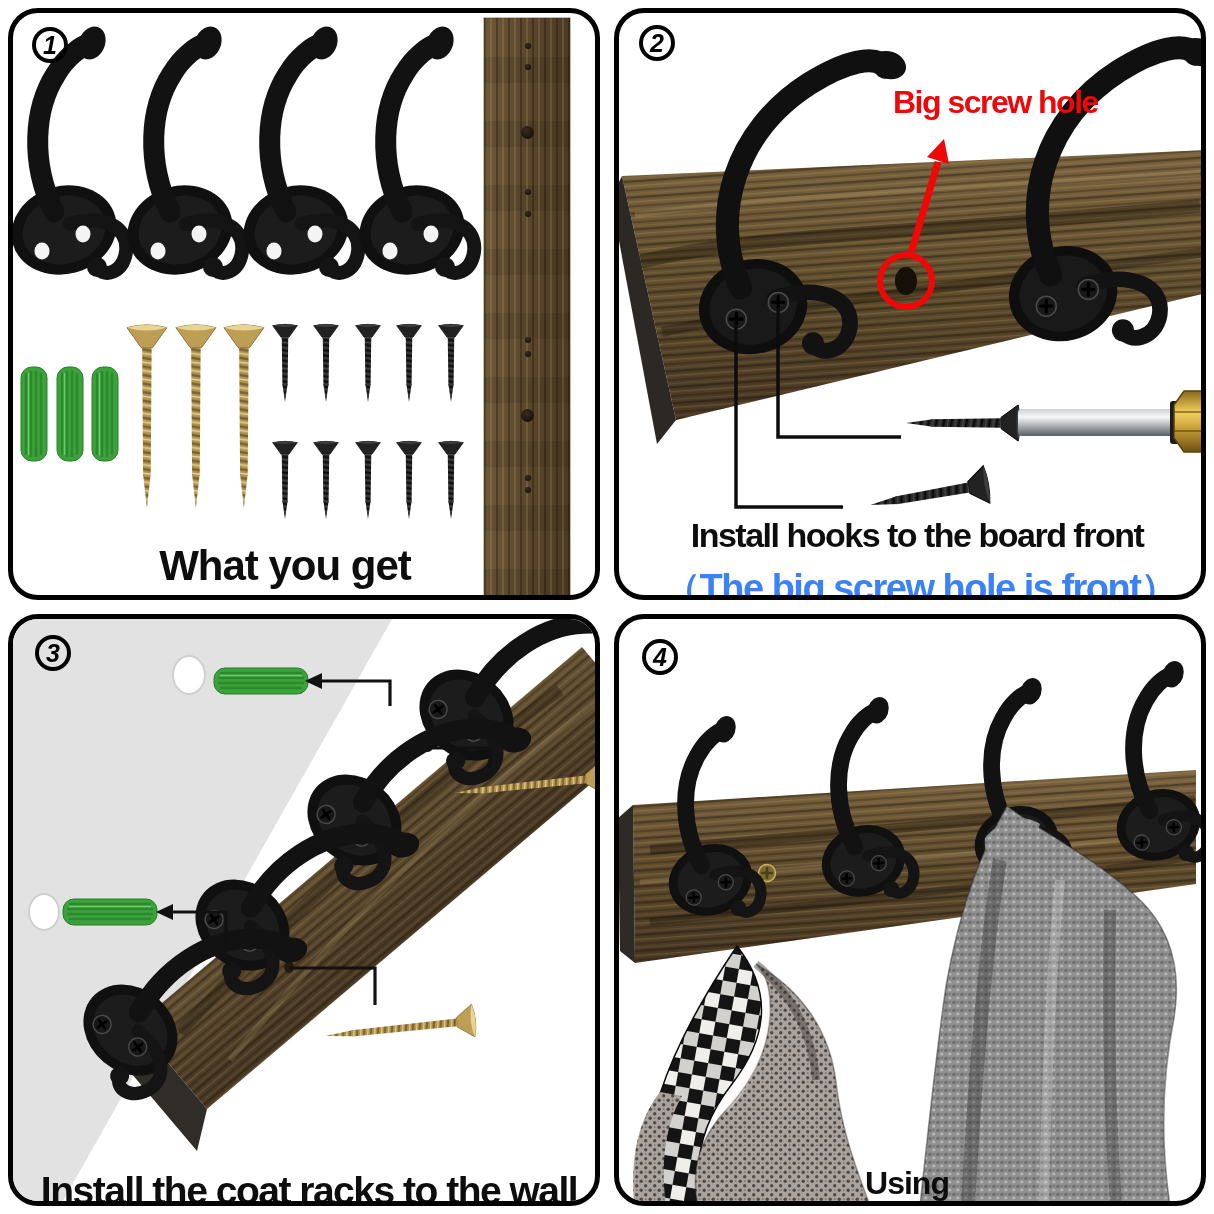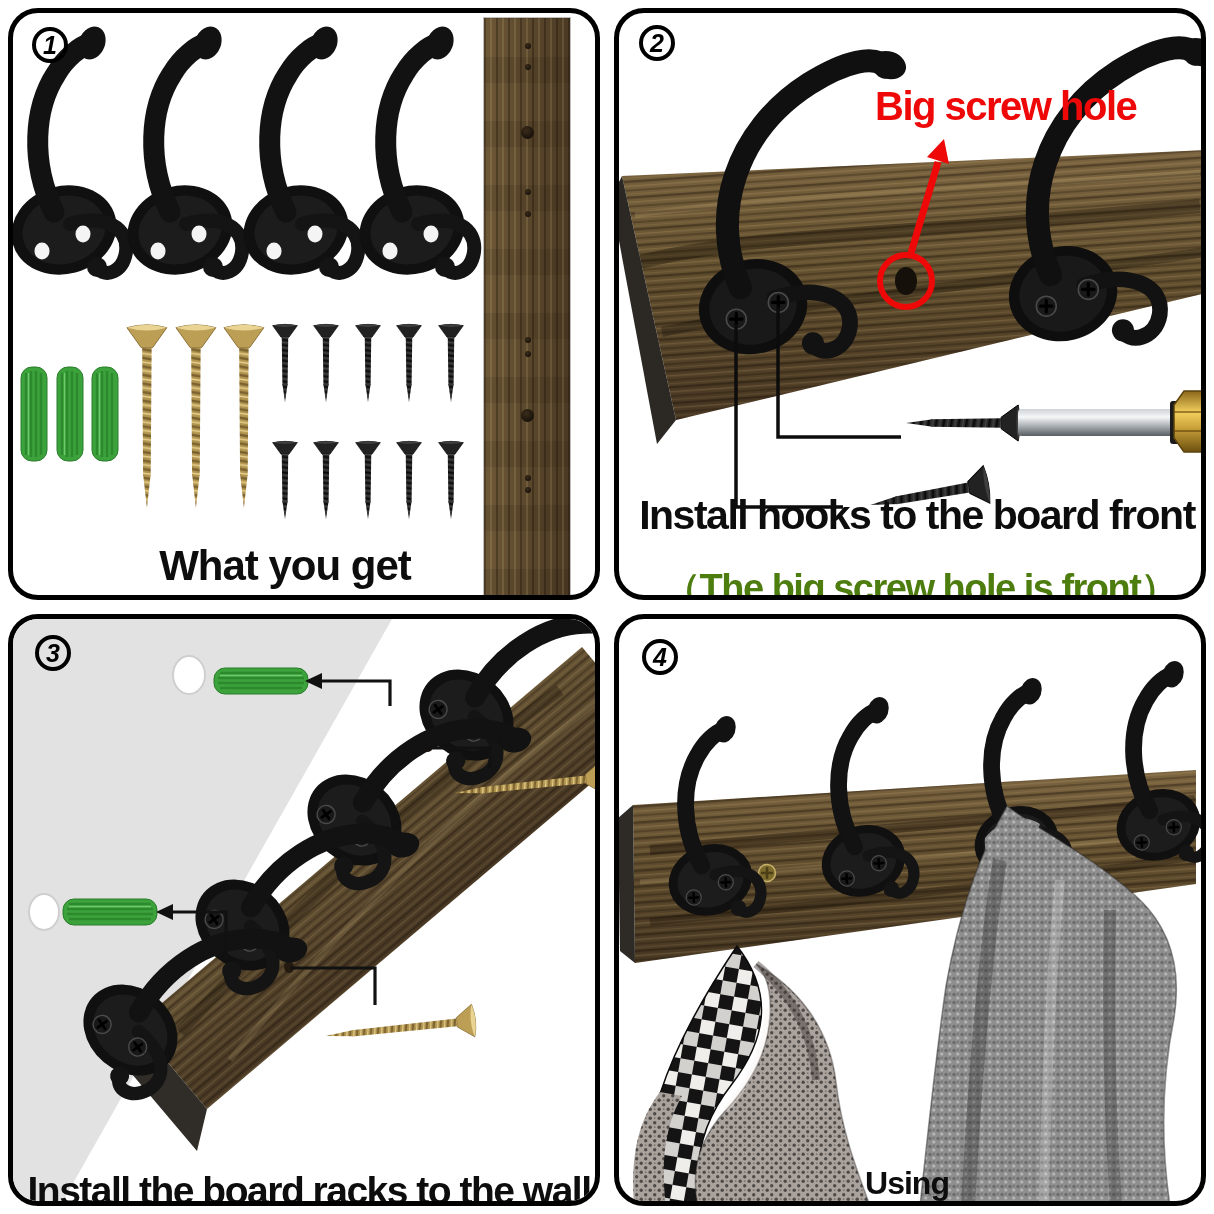--- a/index.html
+++ b/index.html
@@ -3,21 +3,21 @@
 <meta charset="utf-8">
 <style>
   html,body{margin:0;padding:0;background:#fff;}
   body{width:1214px;height:1214px;overflow:hidden;font-family:"Liberation Sans",sans-serif;}
   #stage{position:relative;width:1214px;height:1214px;background:#fff;}
   .panel{position:absolute;width:582px;height:582px;border:5px solid #000;border-radius:30px;background:#fff;overflow:hidden;}
   .panel .art{position:absolute;left:-5px;top:-5px;width:592px;height:592px;}
   .badge{position:absolute;width:36px;height:36px;border:4px solid #000;border-radius:50%;box-sizing:border-box;
          display:flex;align-items:center;justify-content:center;font-weight:700;font-style:italic;font-size:25px;color:#000;line-height:1;}
   .caption{position:absolute;left:0;right:0;text-align:center;font-weight:700;color:#0d0d0d;white-space:nowrap;}
-  .cap-red{color:#4d7c0f;}
+  .cap-red{color:#3b82f6;}
   .callout{position:absolute;font-weight:700;color:#ee0808;white-space:nowrap;}
   
   .plank1{position:absolute;left:471px;top:5px;width:86px;height:577px;
     background:
       repeating-linear-gradient(90deg, rgba(22,14,6,.32) 0 2px, rgba(0,0,0,0) 2px 6px, rgba(238,210,150,.14) 6px 8px, rgba(0,0,0,0) 8px 12px),
       repeating-linear-gradient(0deg, rgba(30,20,8,.12) 0 26px, rgba(0,0,0,0) 26px 64px),
       linear-gradient(90deg,#6e5938,#59462b 55%,#4b3a24);
     outline:1px solid rgba(0,0,0,.25);}
   .hole{position:absolute;border-radius:50%;background:radial-gradient(circle at 40% 35%, #3a2c1a, #19120a 70%);}
   .hole.sm{width:6px;height:6px;margin:-3px;}
@@ -284,22 +284,22 @@
 
       <circle cx="906" cy="281" r="26" fill="none" stroke="#ee0808" stroke-width="6"></circle>
       <g>
         <path d="M911 253 L938 162" stroke="#ee0808" stroke-width="7" fill="none"></path>
         <polygon points="944,139 949,164 927,157" fill="#ee0808"></polygon>
       </g>
     </svg>
     <div class="badge" style="left:20px;top:12px">
       <span>2</span>
     </div>
-    <div class="callout" style="left:256px;top:71px;font-size:40px;letter-spacing:-1.5px">Big screw hole</div>
-    <div class="caption" style="top:479px;font-size:41px;letter-spacing:-1.5px;transform:translateX(7px)">Install hooks to the board front</div>
+    <div class="callout" style="left:274px;top:71px;font-size:32px;letter-spacing:-1.5px">Big screw hole</div>
+    <div class="caption" style="top:503px;font-size:34px;letter-spacing:-1.5px;transform:translateX(7px)">Install hooks to the board front</div>
     <div class="caption cap-red" style="top:550px;font-size:38px;letter-spacing:-1.5px;transform:translateX(10px)">（The big screw hole is front）</div>
   </div>
 
   <div class="panel" style="left:8px;top:614px">
     <svg class="art" viewBox="8 614 592 592">
       <polygon points="13,619 392,619 63,1201 13,1201" fill="#e2e2e2"></polygon>
 
       <g>
         <polygon points="582,647 653,731 207,1109 136,1025" fill="url(#wg3)"></polygon>
         <polygon points="582,647 653,731 207,1109 136,1025" fill="url(#grainD)"></polygon>
@@ -352,21 +352,21 @@
         </g>
       <g>
           <g transform="translate(476,1003) rotate(84) scale(0.78)">
             <use href="#gBrass"></use>
           </g>
         </g>
     </svg>
     <div class="badge" style="left:22px;top:16px">
       <span>3</span>
     </div>
-    <div class="caption" style="top:550px;font-size:39px;letter-spacing:-1.5px;transform:translateX(5px)">Install the board racks to the wall</div>
+    <div class="caption" style="top:550px;font-size:39px;letter-spacing:-1.5px;transform:translateX(5px)">Install the coat racks to the wall</div>
   </div>
 
   <div class="panel" style="left:614px;top:614px">
     <svg class="art" viewBox="614 614 592 592">
 
       <g>
         <polygon points="633,805 1196,770 1196,884 635,963" fill="url(#wg4)"></polygon>
         <polygon points="633,805 1196,770 1196,884 635,963" fill="url(#grainH)"></polygon>
         <path d="M650 850 C800 836 1000 820 1195 800" stroke="rgba(18,10,3,.35)" stroke-width="10" fill="none"></path>
         <path d="M650 922 C850 902 1050 880 1195 856" stroke="rgba(18,10,3,.3)" stroke-width="8" fill="none"></path>

